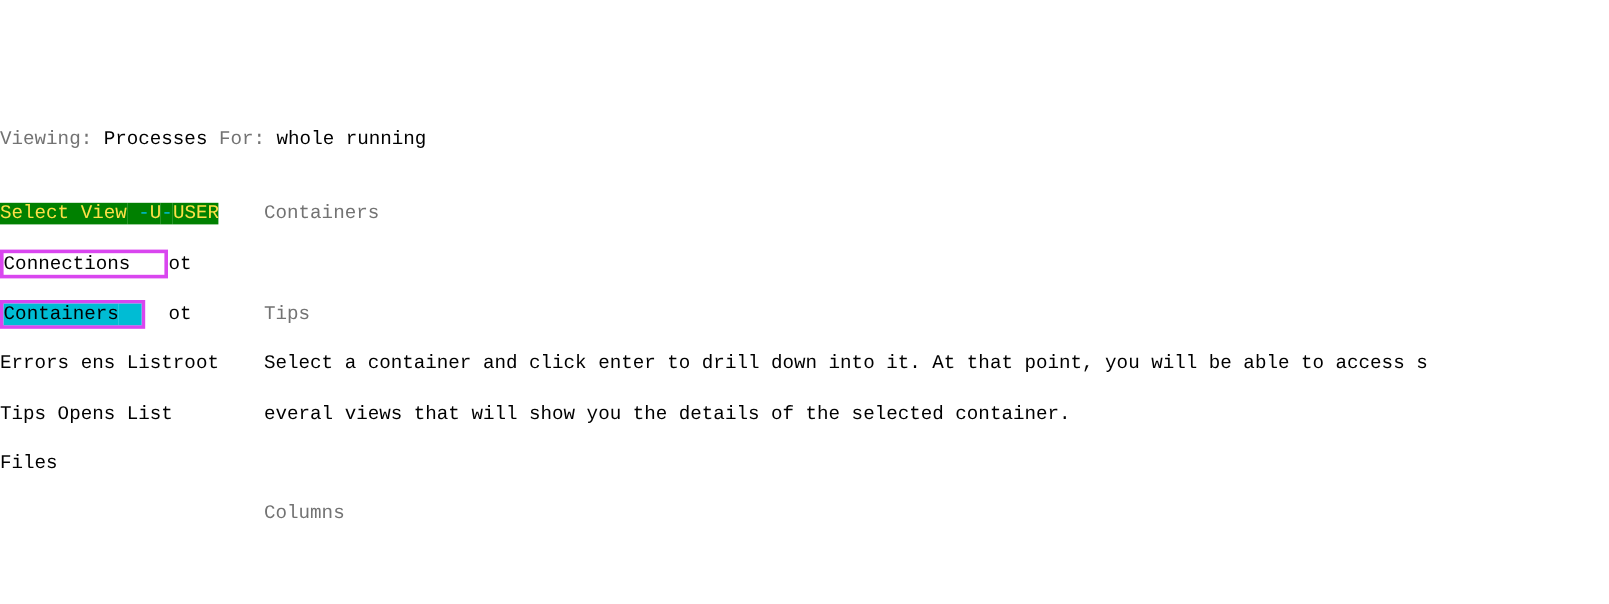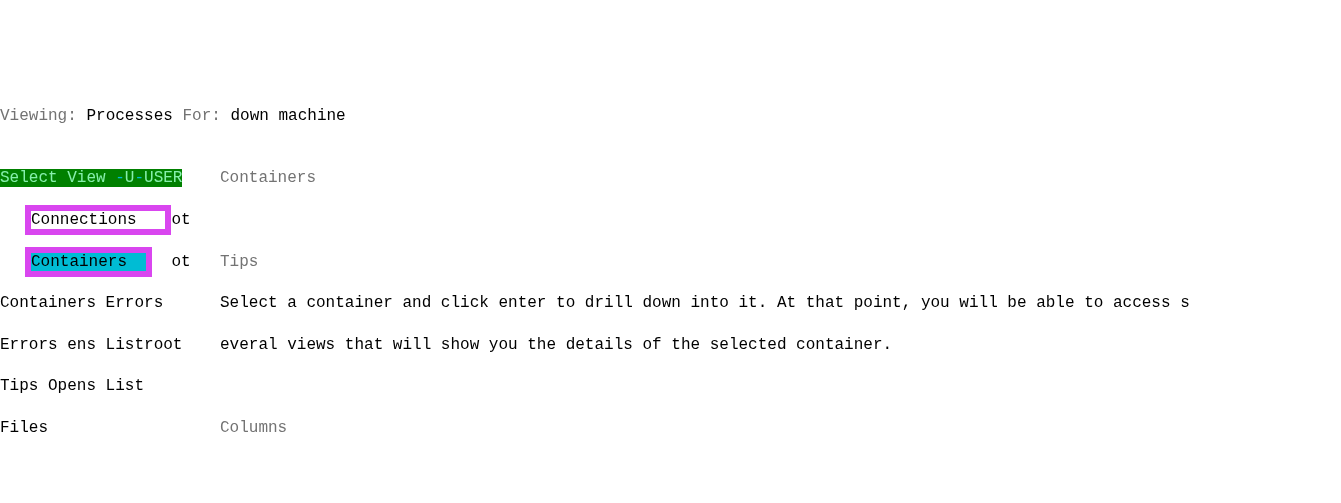--- a/index.html
+++ b/index.html
@@ -7,42 +7,41 @@
       font-family: 'Courier New', monospace;
       font-size: 16px;
       line-height: 1.3;
       background: #ffffff;
       color: #000000;
       white-space: pre;
       overflow: hidden;
     }
     .cyan { color: #737373; }
     .hl-cyan { background: #00bcd4; color: #000000; }
-    .hl-green { background: #008000; color: #86efac; }
+    .hl-green { background: #008000; color: #fde047; }
     .hl-green-cyan { background: #008000; color: #00bcd4; }
-    .redbox { border: 6px solid #d946ef; display: inline; margin-left: 25px; }
+    .redbox { border: 3px solid #d946ef; display: inline; }
     .container { padding: 2px 0; }
     .line { display: block; }
     .row { display: flex; }
     .col-left { width: 220px; flex-shrink: 0; }
     .col-right { flex: 1; }
   </style>
 </head>
 <body>
 
 
 
 <div class="container">
-<span class="line"><span class="cyan">Viewing:</span> <span>Processes</span> <span class="cyan">For:</span> <span>down machine</span></span>
+<span class="line"><span class="cyan">Viewing:</span> <span>Processes</span> <span class="cyan">For:</span> <span>whole running</span></span>
 <div class="row">
 <div class="col-left">
 <span class="line"><span class="hl-green">Select View</span><span class="hl-green"> </span><span class="hl-green-cyan">-</span><span class="hl-green">U</span><span class="hl-green-cyan">-</span><span class="hl-green">USER</span></span>
 <span class="line"><span class="redbox"><span>Connections</span>   </span><span>ot</span></span>
 <span class="line"><span class="redbox"><span class="hl-cyan">Containers</span><span class="hl-cyan">  </span></span>  <span>ot</span></span>
-<span class="line">Containers Errors</span>
 <span class="line"><span>Errors ens List</span><span>root</span></span>
 <span class="line">Tips Opens List</span>
 <span class="line">Files</span>
 
 
 
 
 
 
 

